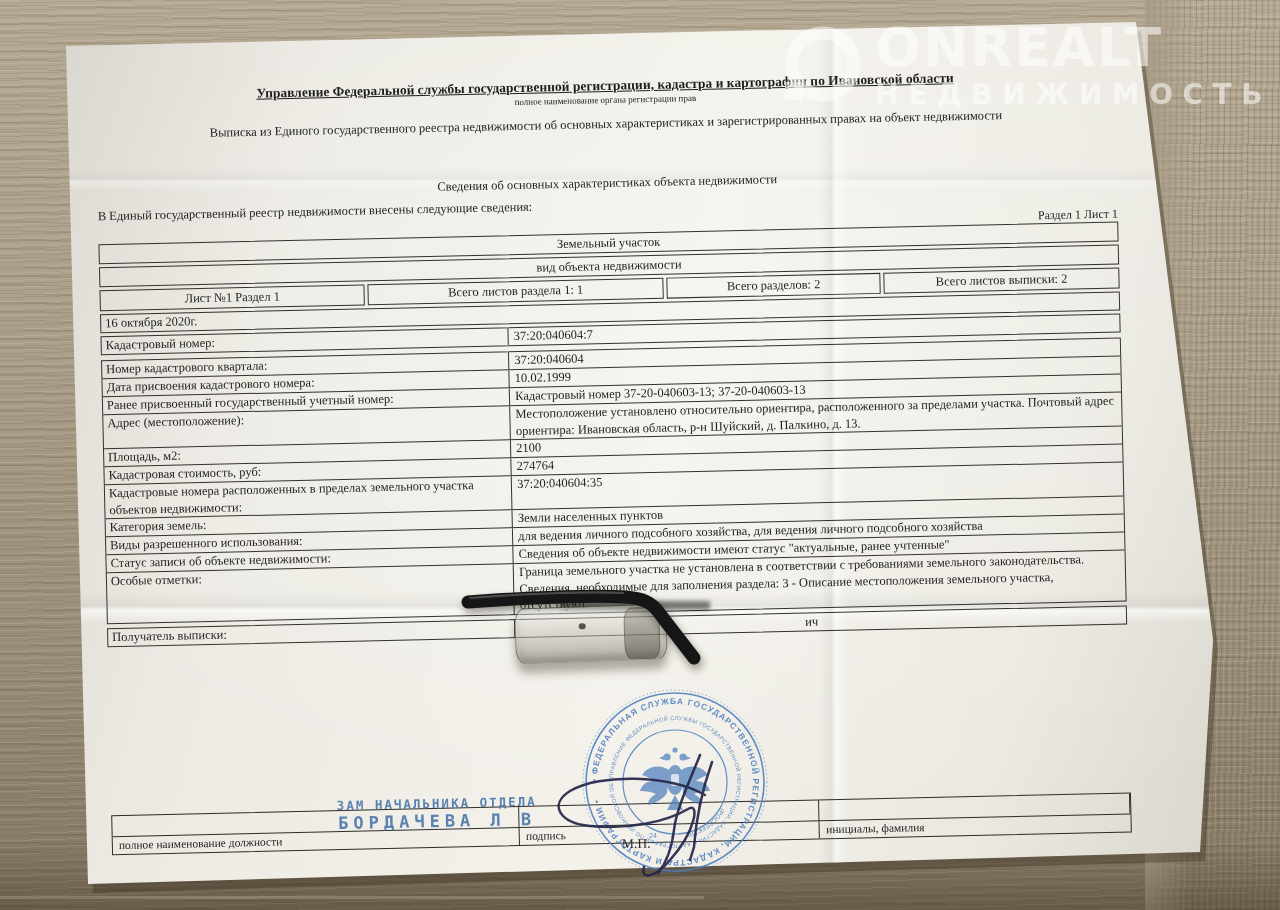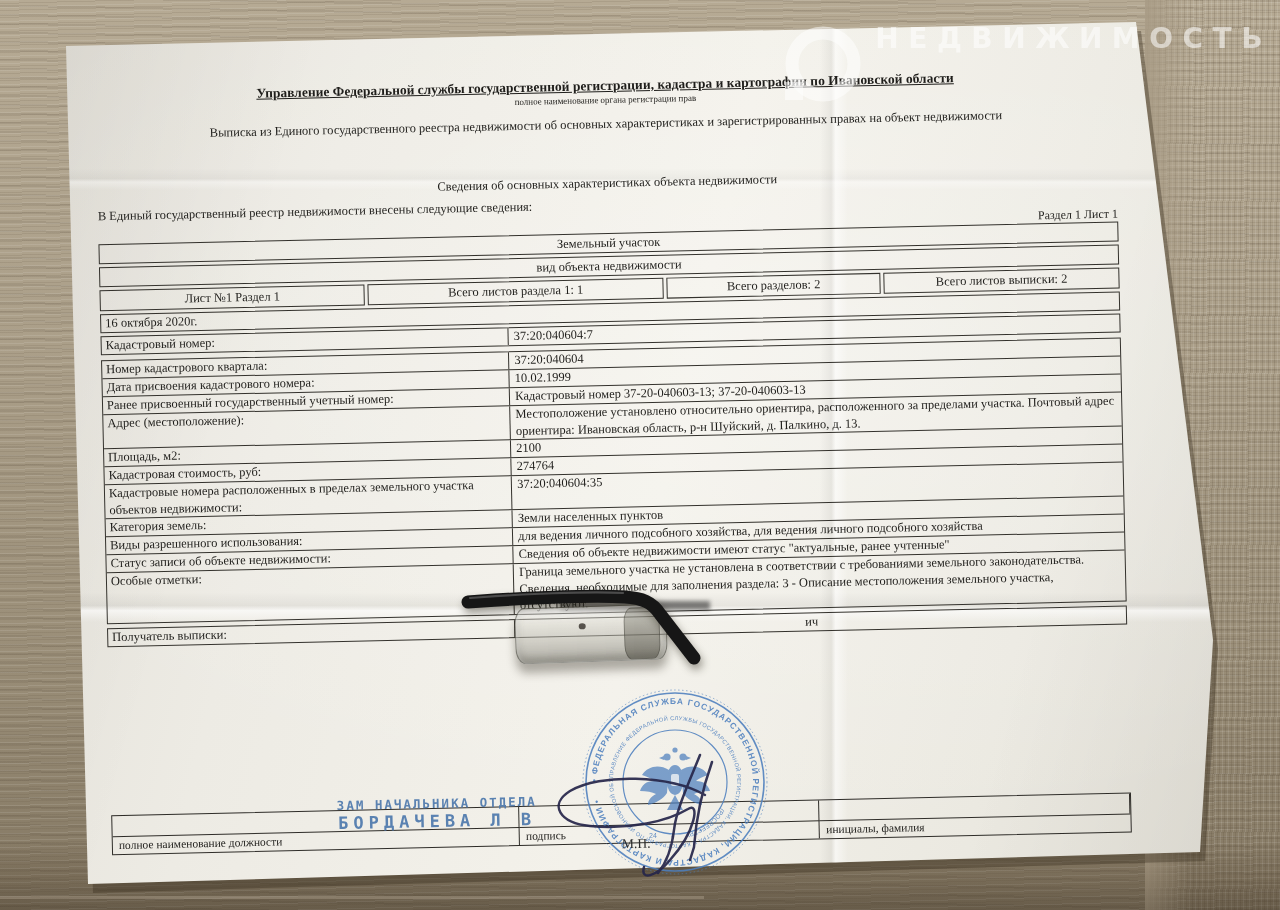--- a/index.html
+++ b/index.html
@@ -263,16 +263,17 @@
     <path d="M18,22 C70,18 140,15 175,17 C192,18 202,22 210,34 L244,78" fill="none" stroke="#161616" stroke-width="13" stroke-linecap="round" stroke-linejoin="round"></path>
     <path d="M20,18 C70,14 140,11 173,13" fill="none" stroke="rgba(140,140,140,0.45)" stroke-width="2.2" stroke-linecap="round"></path>
   </svg>
 
   <div class="watermark">
     <svg class="wm-logo" width="78" height="80" viewBox="0 0 78 80">
       <circle cx="40" cy="40" r="31" fill="none" stroke="rgba(255,255,255,0.55)" stroke-width="13"></circle>
       <rect x="2" y="58" width="18" height="18" fill="rgba(255,255,255,0.55)"></rect>
     </svg>
     <div>
+      <div class="wm-brand">ONREALT</div>
       <div class="wm-sub">НЕДВИЖИМОСТЬ</div>
     </div>
   </div>
 </div>
 
 </body></html>

